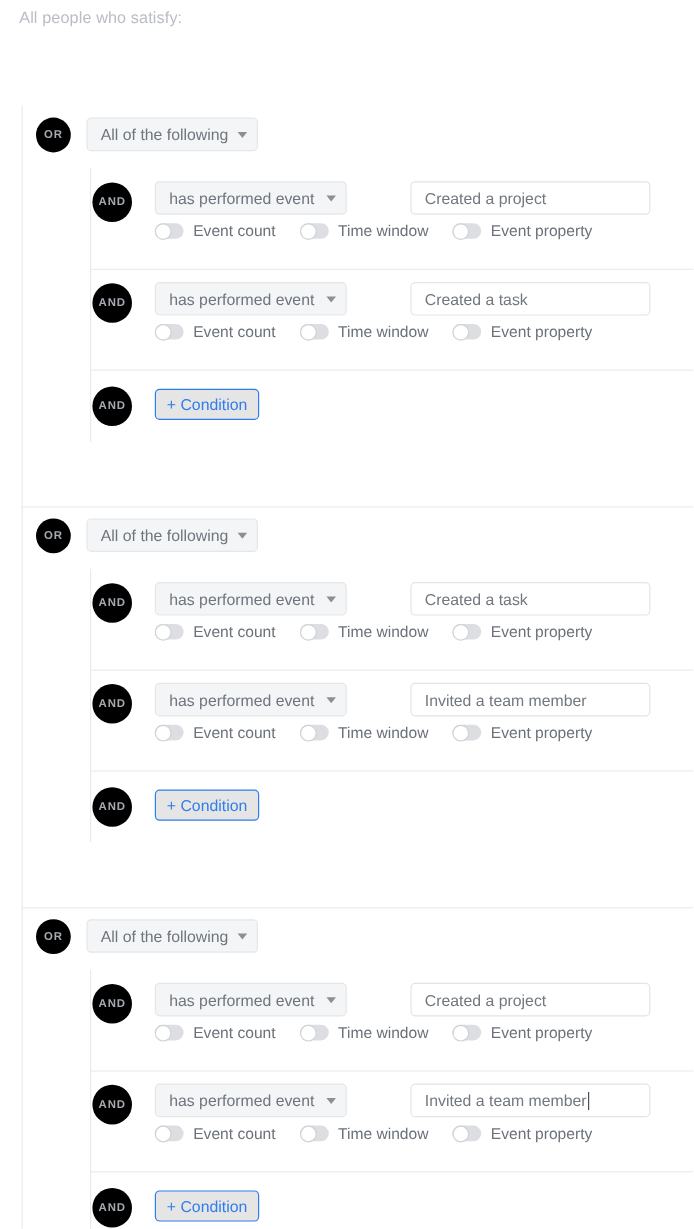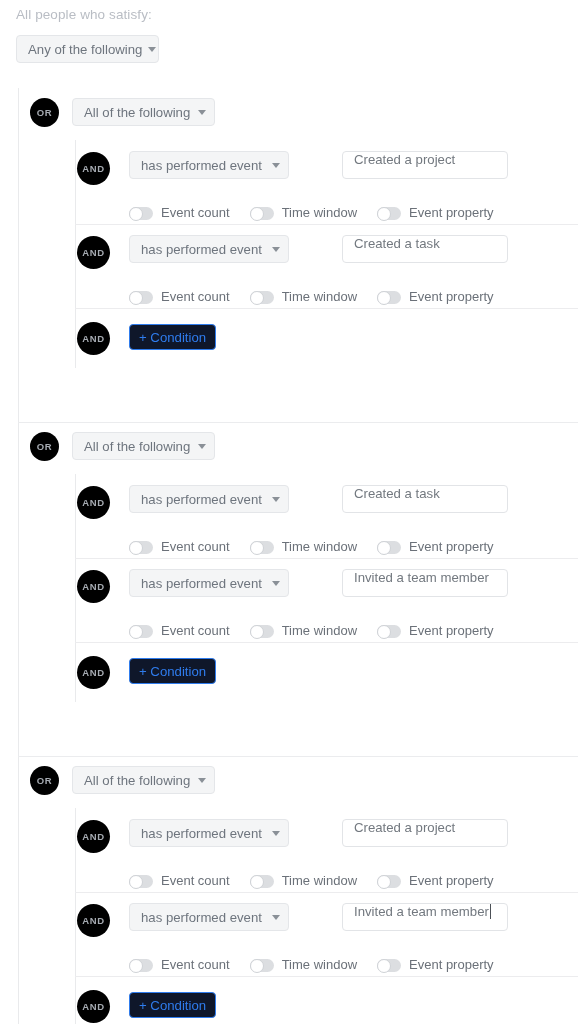--- a/index.html
+++ b/index.html
@@ -150,27 +150,27 @@
     top: 11px;
     width: 160px;
     height: 28px;
   }
   .cond-select .caret { margin-left: 6px; }
 
   .cond-input {
     position: absolute;
     left: 267px;
     top: 11px;
-    width: 166px;
+    width: 200px;
     height: 28px;
     background: #ffffff;
     border: 1px solid #e2e4e7;
     border-radius: 4px;
     display: flex;
-    align-items: flex-start;
+    align-items: center;
     padding: 0 11px;
     cursor: text;
   }
   .cond-input .inp-text {
     font-size: 13.2px;
     color: #72787f;
     white-space: nowrap;
   }
   .caret-bar {
     display: inline-block;
@@ -183,24 +183,23 @@
   
   .toggles {
     position: absolute;
     left: 54px;
     top: 45px;
     display: flex;
     align-items: center;
   }
   .toggle-wrap {
     display: flex;
-    align-items: flex-end;
+    align-items: center;
     cursor: pointer;
     user-select: none;
-    margin-top: 20px;
   }
   .toggle-wrap + .toggle-wrap { margin-left: 20px; }
   .switch {
     position: relative;
     width: 24px;
     height: 13px;
     background: #dcdee1;
     border-radius: 7px;
     flex: 0 0 auto;
   }
@@ -229,40 +228,36 @@
     height: 70px;
   }
   .add-btn {
     position: absolute;
     left: 54px;
     top: 16px;
     height: 26px;
     padding: 0 9px;
     display: inline-flex;
     align-items: center;
-    background: #0f172a;
+    background: #e5e5e5;
     border: 1px solid #2f7ced;
     border-radius: 4px;
     color: #2f7ced;
     font-size: 13.2px;
     cursor: pointer;
     white-space: nowrap;
   }
 </style>
 </head>
 <body>
 
 <div class="page">
 
   <div class="header-label">All people who satisfy:</div>
 
-  <div class="select root-select">
-    <span class="sel-text">Any of the following</span>
-    <span class="caret"></span>
-  </div>
 
   <div class="or-rail"></div>
 
   <div id="groups-host">
       <div class="group" style="top: 88px;">
         <div class="badge badge-or" style="top: 10px;">OR</div>
         <div class="select group-select" style="top: 10px;">
           <span class="sel-text">All of the following</span>
           <span class="caret"></span>
         </div>

